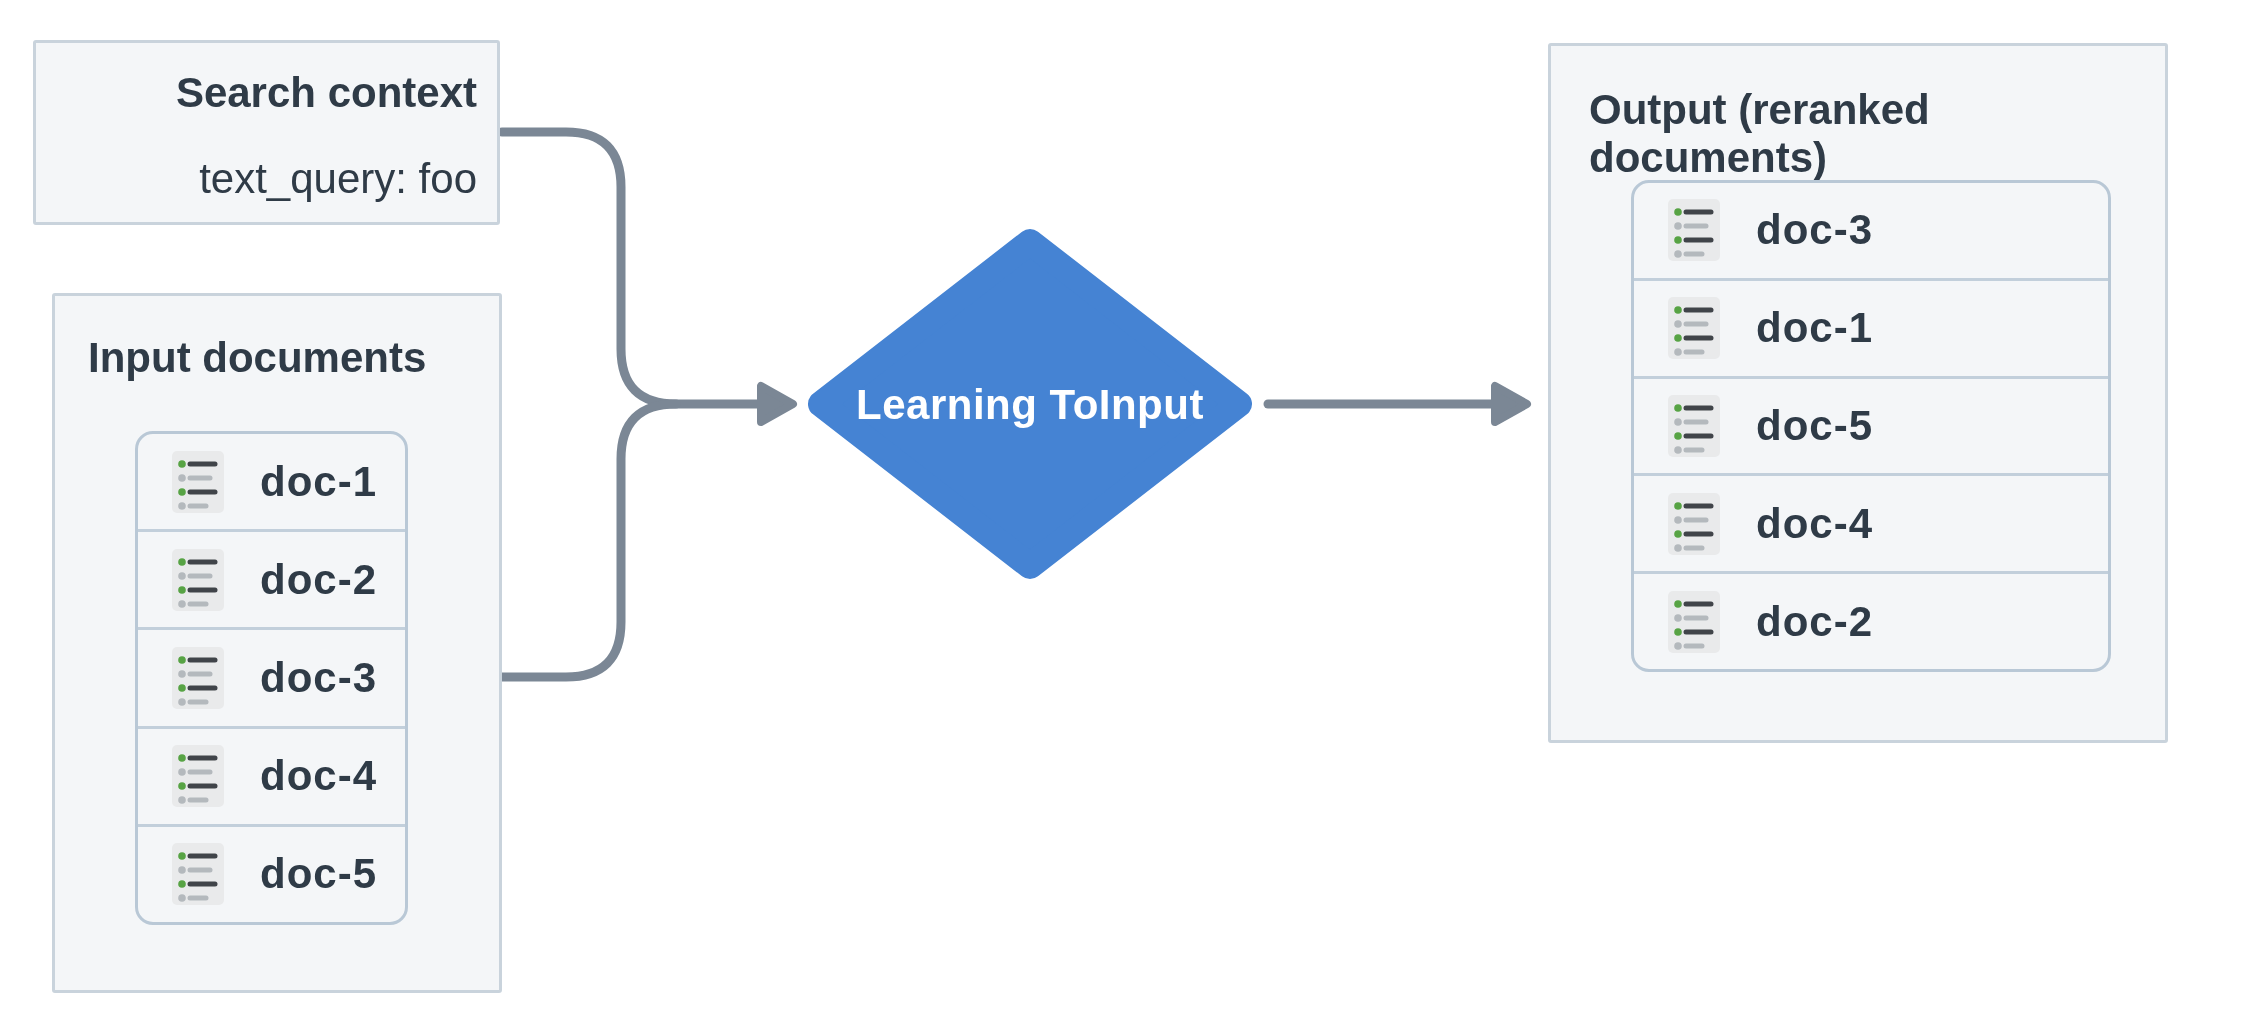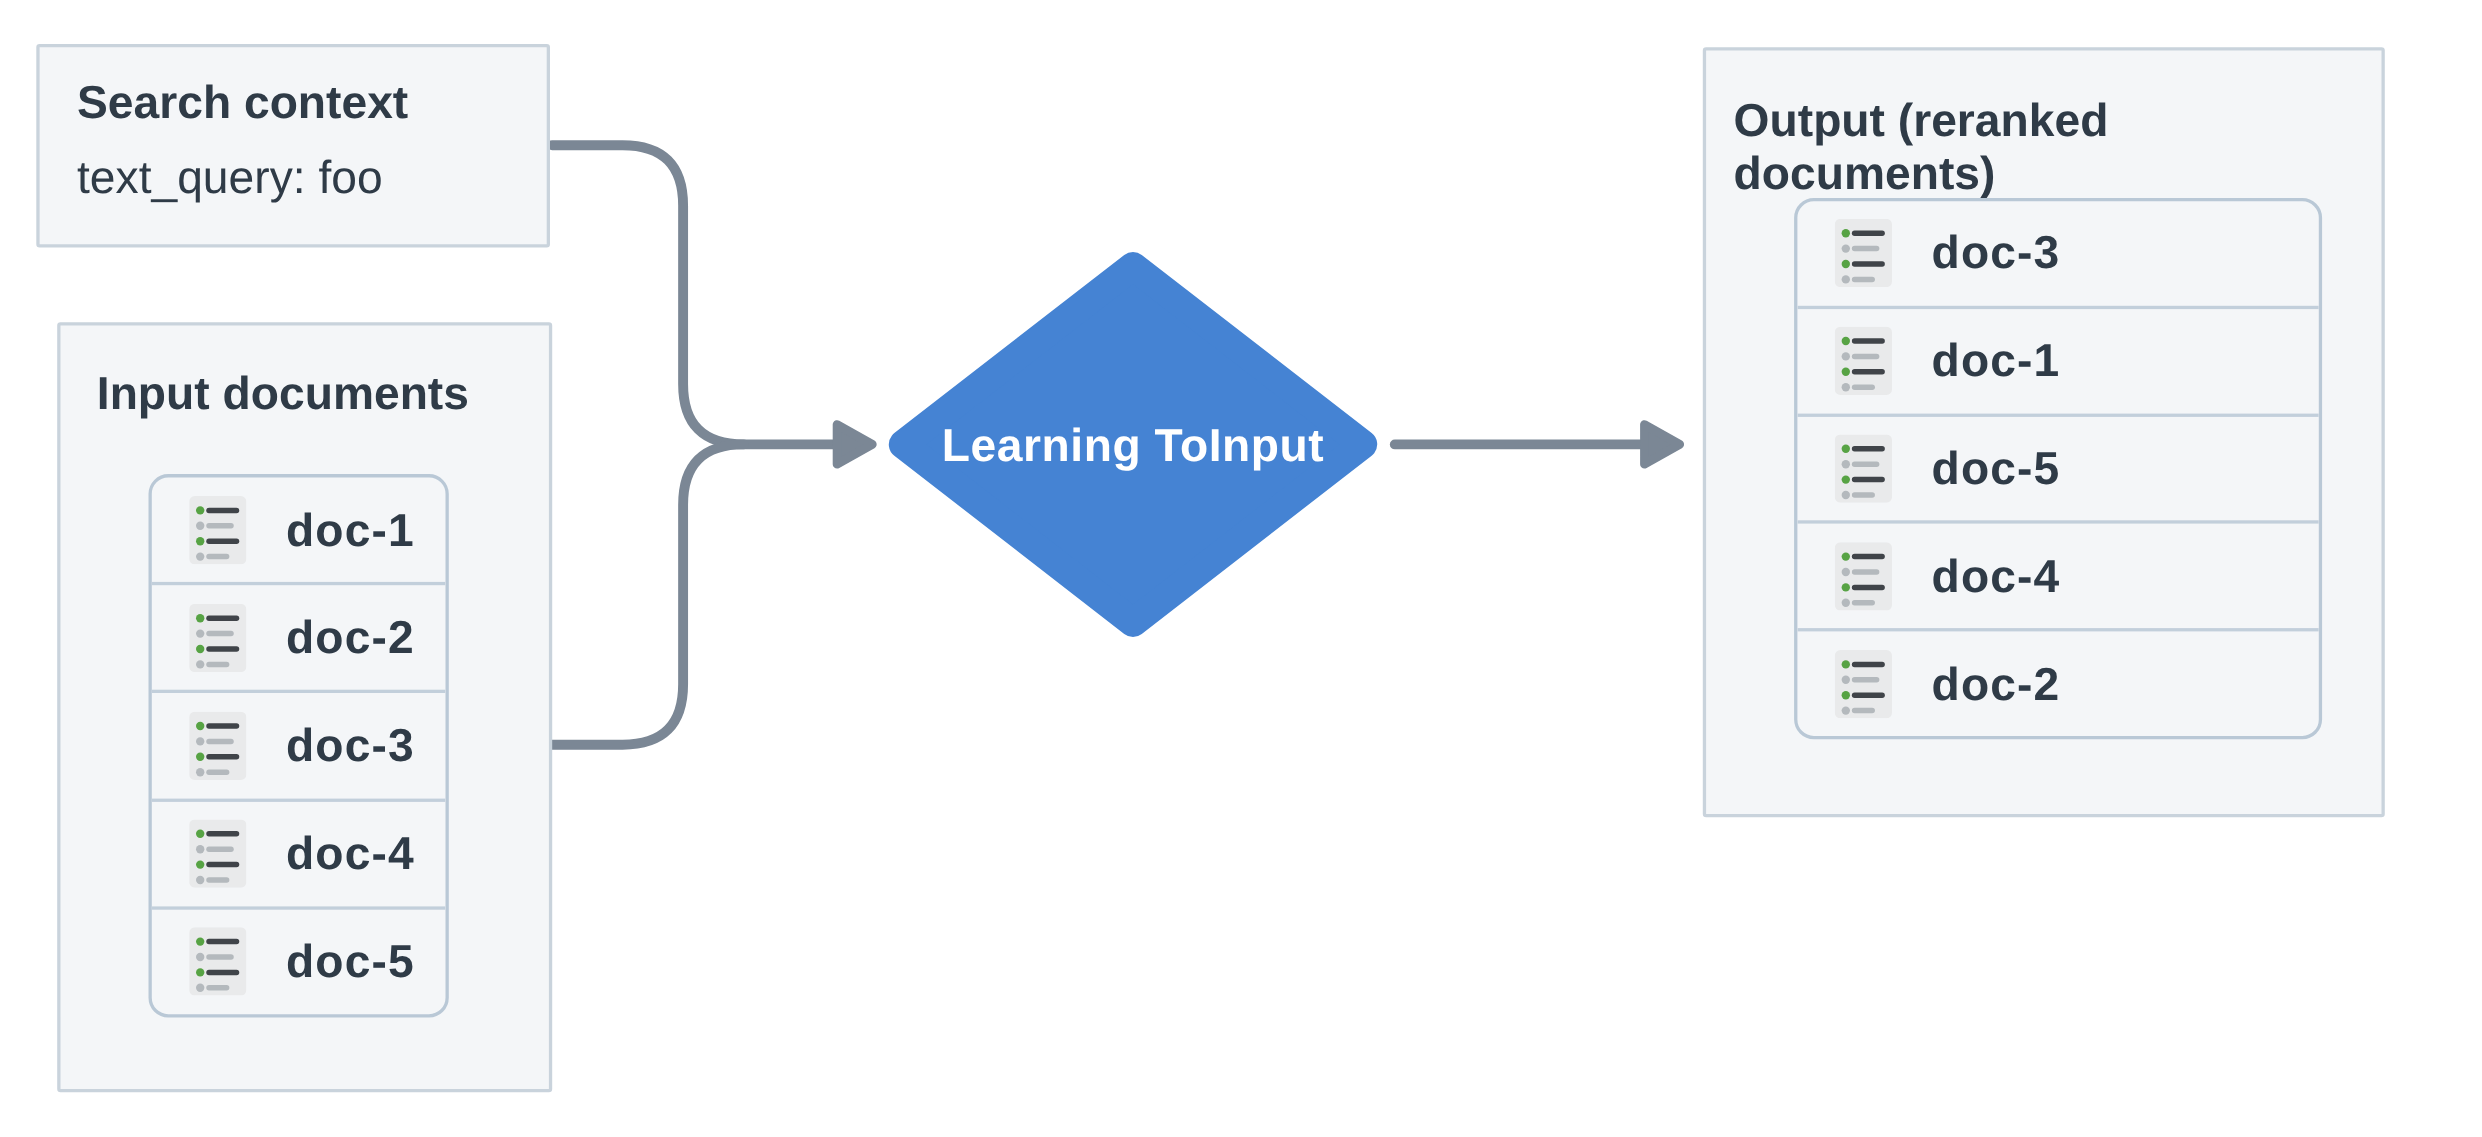--- a/index.html
+++ b/index.html
@@ -37,30 +37,30 @@
     border: 3px solid var(--panel-border);
     border-radius: 3px;
     z-index: 1;
   }
   .panel-title {
     font-size: 42px;
     font-weight: bold;
     line-height: 48px;
     color: var(--text);
   }
-  #search-context-panel { left: 33px; top: 40px; width: 467px; height: 185px; padding: 26px 20px 0 34px; }
+  #search-context-panel { left: 33px; top: 40px; width: 467px; height: 185px; padding: 26px 20px 0 34px; text-align: right; }
   #search-context-panel .query-text {
-    margin-top: 20px;
+    margin-top: 38px;
     font-size: 42px;
     font-weight: normal;
     line-height: 48px;
     color: var(--text);
   }
   #input-documents-panel { left: 52px; top: 293px; width: 450px; height: 700px; padding: 38px 20px 0 33px; }
-  #output-panel { left: 1548px; top: 43px; width: 620px; height: 700px; padding: 40px 20px 0 25px; }
+  #output-panel { left: 1548px; top: 43px; width: 620px; height: 700px; padding: 40px 20px 0 38px; }
 
   .doc-list {
     position: absolute;
     border: 3px solid var(--list-border);
     border-radius: 18px;
     display: flex;
     flex-direction: column;
     overflow: hidden;
   }
   #input-doc-list  { left: 80px; top: 135px; width: 273px; height: 494px; }

